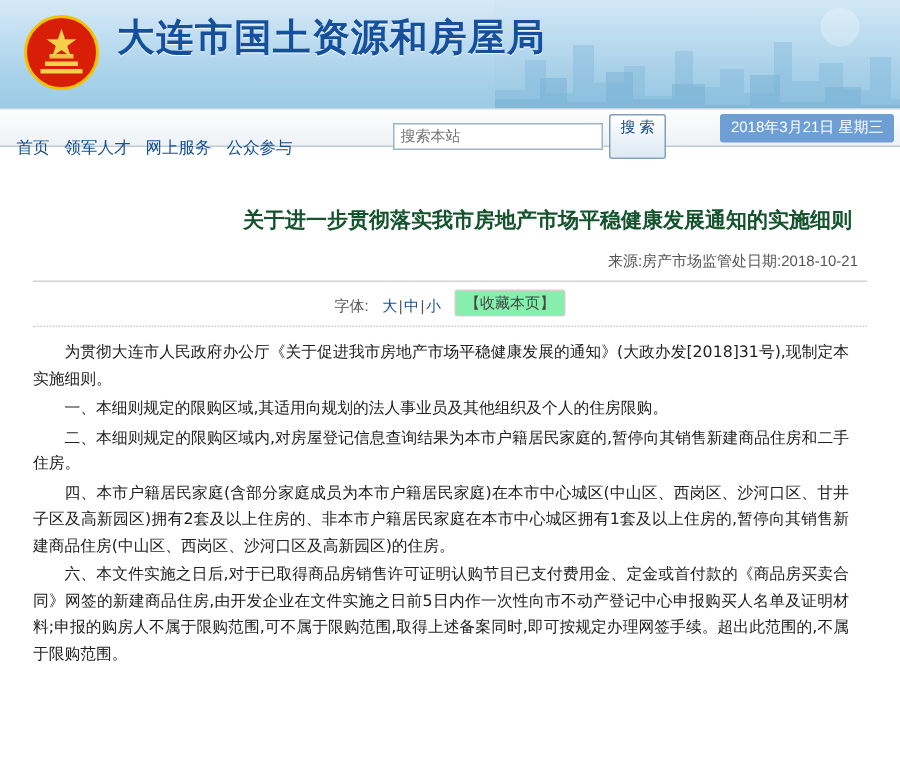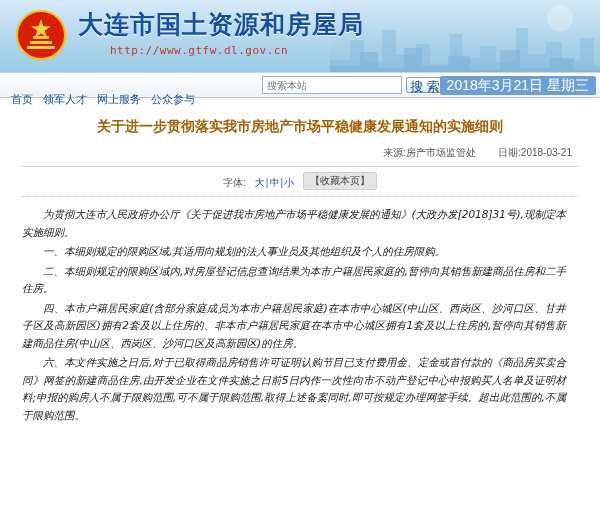--- a/index.html
+++ b/index.html
@@ -91,62 +91,62 @@
     background: #fff;
     font-size: 10px;
     color: #888;
     padding: 4px 4px;
     line-height: 16px;
     outline: none;
     font-family: "Liberation Sans", sans-serif;
   }
   .search-btn {
     margin-left: 4px;
-    width: 38px; height: 16px;
+    width: 38px; height: 30px;
     border: 1px solid #7fa0bb;
     background: linear-gradient(to bottom,#ffffff,#dce9f3);
-    font-size: 13px;
+    font-size: 10px;
     color: #134a86;
     line-height: 18px;
     text-align: center;
     cursor: pointer;
     border-radius: 2px;
   }
   .date-box {
     position: absolute;
     right: 4px; top: 3px;
     background: #6e9fd4;
     color: #fff;
-    font-size: 14px;
+    font-size: 10px;
     line-height: 19px;
     height: 19px;
     padding: 0 7px;
     border-radius: 2px;
     white-space: nowrap;
     margin-left: 23px;
   }
 
   
   .content {
     padding: 0 22px;
     background: #fff;
   }
   .doc-title {
-    text-align: center;
+    text-align: right;
     font-size: 14px;
     font-weight: bold;
-    color: #a16207;
+    color: #14532d;
     padding: 18px 10px 10px 10px;
     line-height: 20px;
     font-family: "DejaVu Sans", "Liberation Sans", sans-serif;
+    margin-top: 21px;
   }
   .meta-bar {
     display: flex;
     justify-content: flex-end;
-    gap: 22px;
     font-size: 10px;
     color: #555;
     padding: 0 6px 6px 0;
   }
   .rule {
     border: 0;
     border-top: 1px solid #d2d2d2;
     margin: 0 0 5px 0;
   }
   .toolbar {
@@ -154,42 +154,41 @@
     justify-content: center;
     align-items: flex-end;
     gap: 8px;
     font-size: 10px;
     color: #555;
     padding-bottom: 6px;
   }
   .toolbar .sizes span { color: #16508f; cursor: pointer; margin: 0 1px; }
   .fav-box {
     border: 1px solid #cfcfcf;
-    background: #e5e5e5;
+    background: #86efac;
     padding: 1px 6px;
     border-radius: 2px;
     color: #444;
     cursor: pointer;
   }
   .rule2 {
     border: 0;
     border-top: 1px dotted #cccccc;
     margin: 0 0 9px 0;
   }
   .body-text {
     font-family: "DejaVu Sans", "Liberation Sans", sans-serif;
     font-size: 10.5px;
     line-height: 17.5px;
     color: #222;
     text-align: justify;
   }
   .body-text p {
     margin: 0 12px 2px 0;
     text-indent: 21px;
-    font-style: italic;
   }
   .fade-bottom {
     position: absolute;
     left: 0; bottom: 0;
     width: 600px; height: 14px;
     background: linear-gradient(to bottom, rgba(255,255,255,0), #ffffff 85%);
     pointer-events: none;
   }
 </style>
 </head>
@@ -213,21 +212,20 @@
 
     <svg class="emblem" viewBox="0 0 54 54">
       <circle cx="27" cy="27" r="24" fill="#d81e06" stroke="#f2c200" stroke-width="2"></circle>
       <path d="M27 11 L29.4 18.2 L37 18.2 L30.8 22.7 L33.2 29.9 L27 25.4 L20.8 29.9 L23.2 22.7 L17 18.2 L24.6 18.2 Z" fill="#f5d04a"></path>
       <path d="M13 38 h28 v3 h-28 z" fill="#f5d04a"></path>
       <path d="M16 33 h22 v3 h-22 z" fill="#f5d04a"></path>
       <path d="M19 28 h16 v3 h-16 z" fill="#f5d04a" opacity="0.9"></path>
     </svg>
 
     <div class="banner-title">大连市国土资源和房屋局</div>
-    <div class="banner-url">http://www.gtfw.dl.gov.cn</div>
   </div>
 
   <div class="navbar">
     <div class="nav-item">首页</div>
     <div class="nav-item">领军人才</div>
     <div class="nav-item">网上服务</div>
     <div class="nav-item">公众参与</div>
 
     <div class="search-wrap">
       <input class="search-input" type="text" placeholder="搜索本站" style="">
@@ -238,21 +236,21 @@
   </div>
 
   <div class="content">
     <div class="doc-title">关于进一步贯彻落实我市房地产市场平稳健康发展通知的实施细则</div>
 
     <div class="meta-bar">
       <div>
         <span>来源:</span><span>房产市场监管处</span>
       </div>
       <div>
-        <span>日期:</span><span>2018-03-21</span>
+        <span>日期:</span><span>2018-10-21</span>
       </div>
     </div>
 
     <hr class="rule">
 
     <div class="toolbar">
       <span>字体:</span>
       <span class="sizes">
         <span>大</span>|<span>中</span>|<span>小</span>
       </span>

